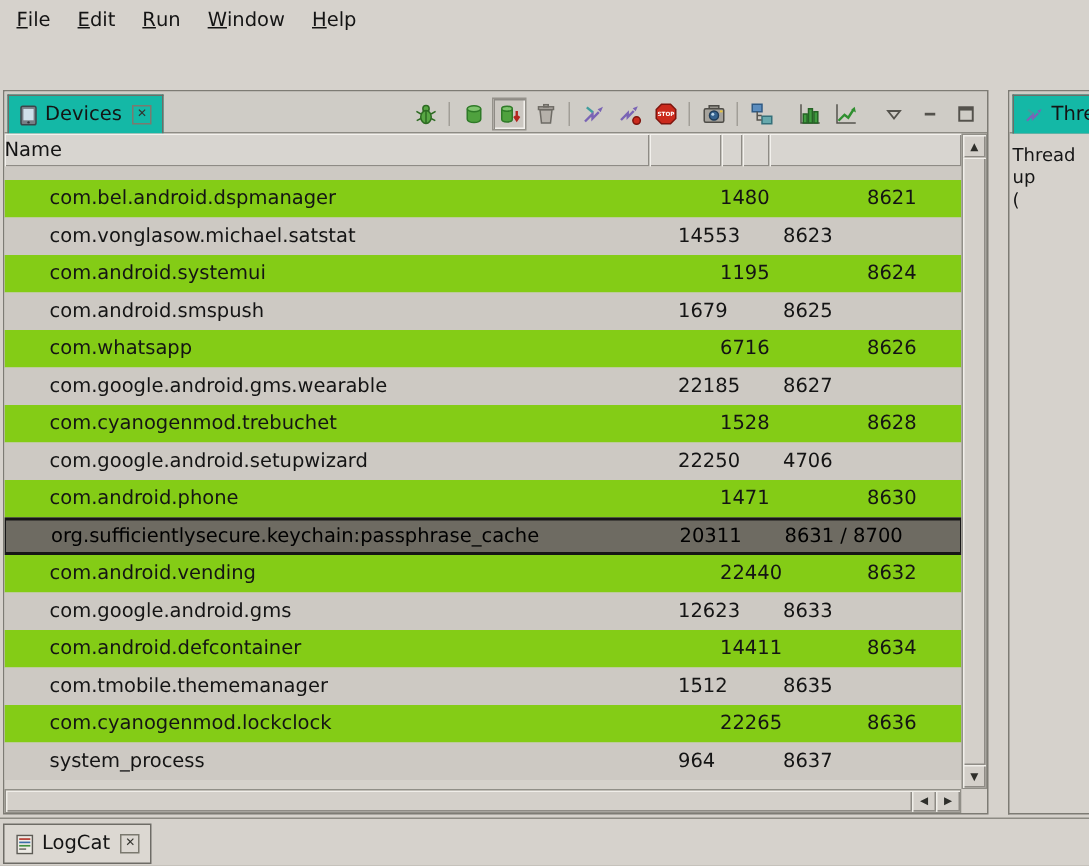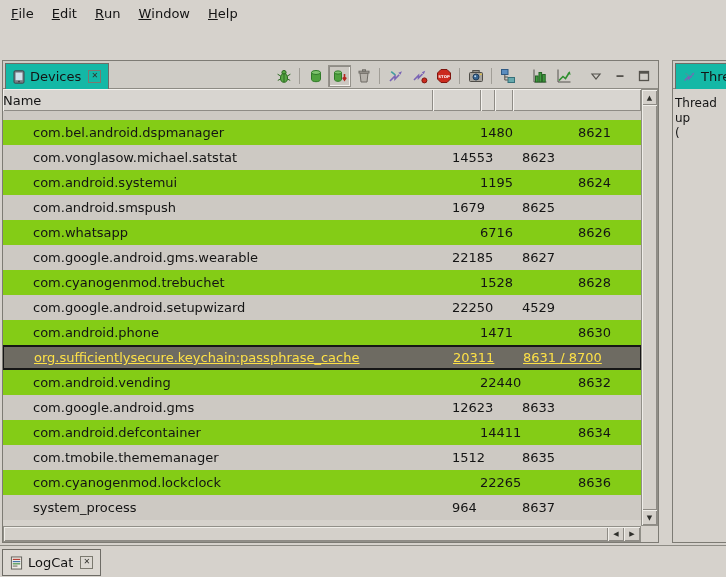--- a/index.html
+++ b/index.html
@@ -41,21 +41,21 @@
   .table-header{position:absolute;top:0;left:0;width:638px;height:22px;display:flex;}
   .hcell{height:22px;background:#d8d5d0;box-shadow:inset 1px 1px 0 #f3f1ed,inset -1px -1px 0 #8e8b85;
          display:flex;align-items:center;padding-left:0;box-sizing:border-box;overflow:hidden;}
   .hc-name{width:430px;}.hc-pid{width:48px;}.hc-a{width:14px;}.hc-b{width:18px;}.hc-port{flex:1;}
 
   .rows{position:absolute;top:22px;left:0;width:638px;bottom:16px;overflow:hidden;background:#d6d2cc;}
   .partial-row{height:9px;background:#cdc9c3;}
   .row{height:25px;display:flex;align-items:center;box-sizing:border-box;}
   .row.odd{background:#84cc16;gap:28px;}
   .row.even{background:#cdc9c3;}
-  .row.selected{background:#6e6b62;color:#fde047;border:2px solid #161616;border-left-width:1px;border-right-width:1px;text-decoration:underline;}
+  .row.selected{background:#6e6b62;color:#000000;border:2px solid #161616;border-left-width:1px;border-right-width:1px;}
   .cell{overflow:hidden;white-space:nowrap;box-sizing:border-box;}
   .cell.name{width:430px;padding-left:30px;}
   .cell.pid{width:80px;padding-left:19px;}
   .cell.port{flex:1;padding-left:9px;}
 
   
   .vscroll{position:absolute;left:638px;width:17px;top:0;bottom:16px;background:#c8c4be;border:1px solid #918f88;box-sizing:border-box;}
   .hscroll{position:absolute;left:0;width:638px;bottom:0;height:16px;background:#c8c4be;border:1px solid #918f88;box-sizing:border-box;}
   .sb-piece{position:absolute;background:#d4d0ca;box-shadow:inset 1px 1px 0 #f0eee9,inset -1px -1px 0 #8e8b85;
             display:flex;align-items:center;justify-content:center;font-size:7px;color:#2f2f2b;}
@@ -283,21 +283,21 @@
     <span class="cell port">8627</span>
   </div>
             <div class="row odd">
     <span class="cell name">com.cyanogenmod.trebuchet</span>
     <span class="cell pid">1528</span>
     <span class="cell port">8628</span>
   </div>
             <div class="row even">
     <span class="cell name">com.google.android.setupwizard</span>
     <span class="cell pid">22250</span>
-    <span class="cell port">4529</span>
+    <span class="cell port">4706</span>
   </div>
             <div class="row odd">
     <span class="cell name">com.android.phone</span>
     <span class="cell pid">1471</span>
     <span class="cell port">8630</span>
   </div>
             <div class="row even selected">
     <span class="cell name">org.sufficientlysecure.keychain:passphrase_cache</span>
     <span class="cell pid">20311</span>
     <span class="cell port">8631 / 8700</span>

